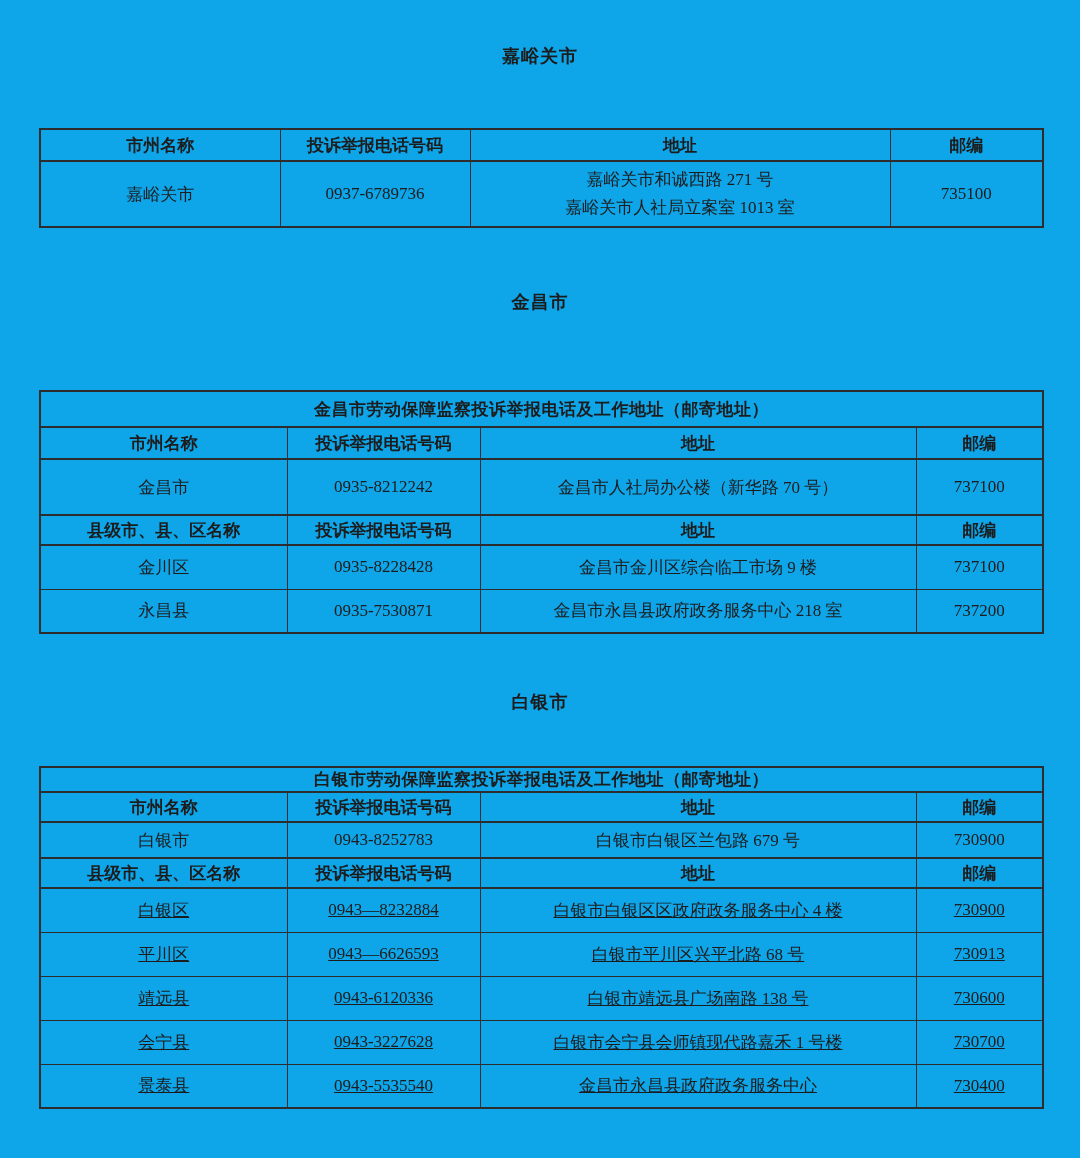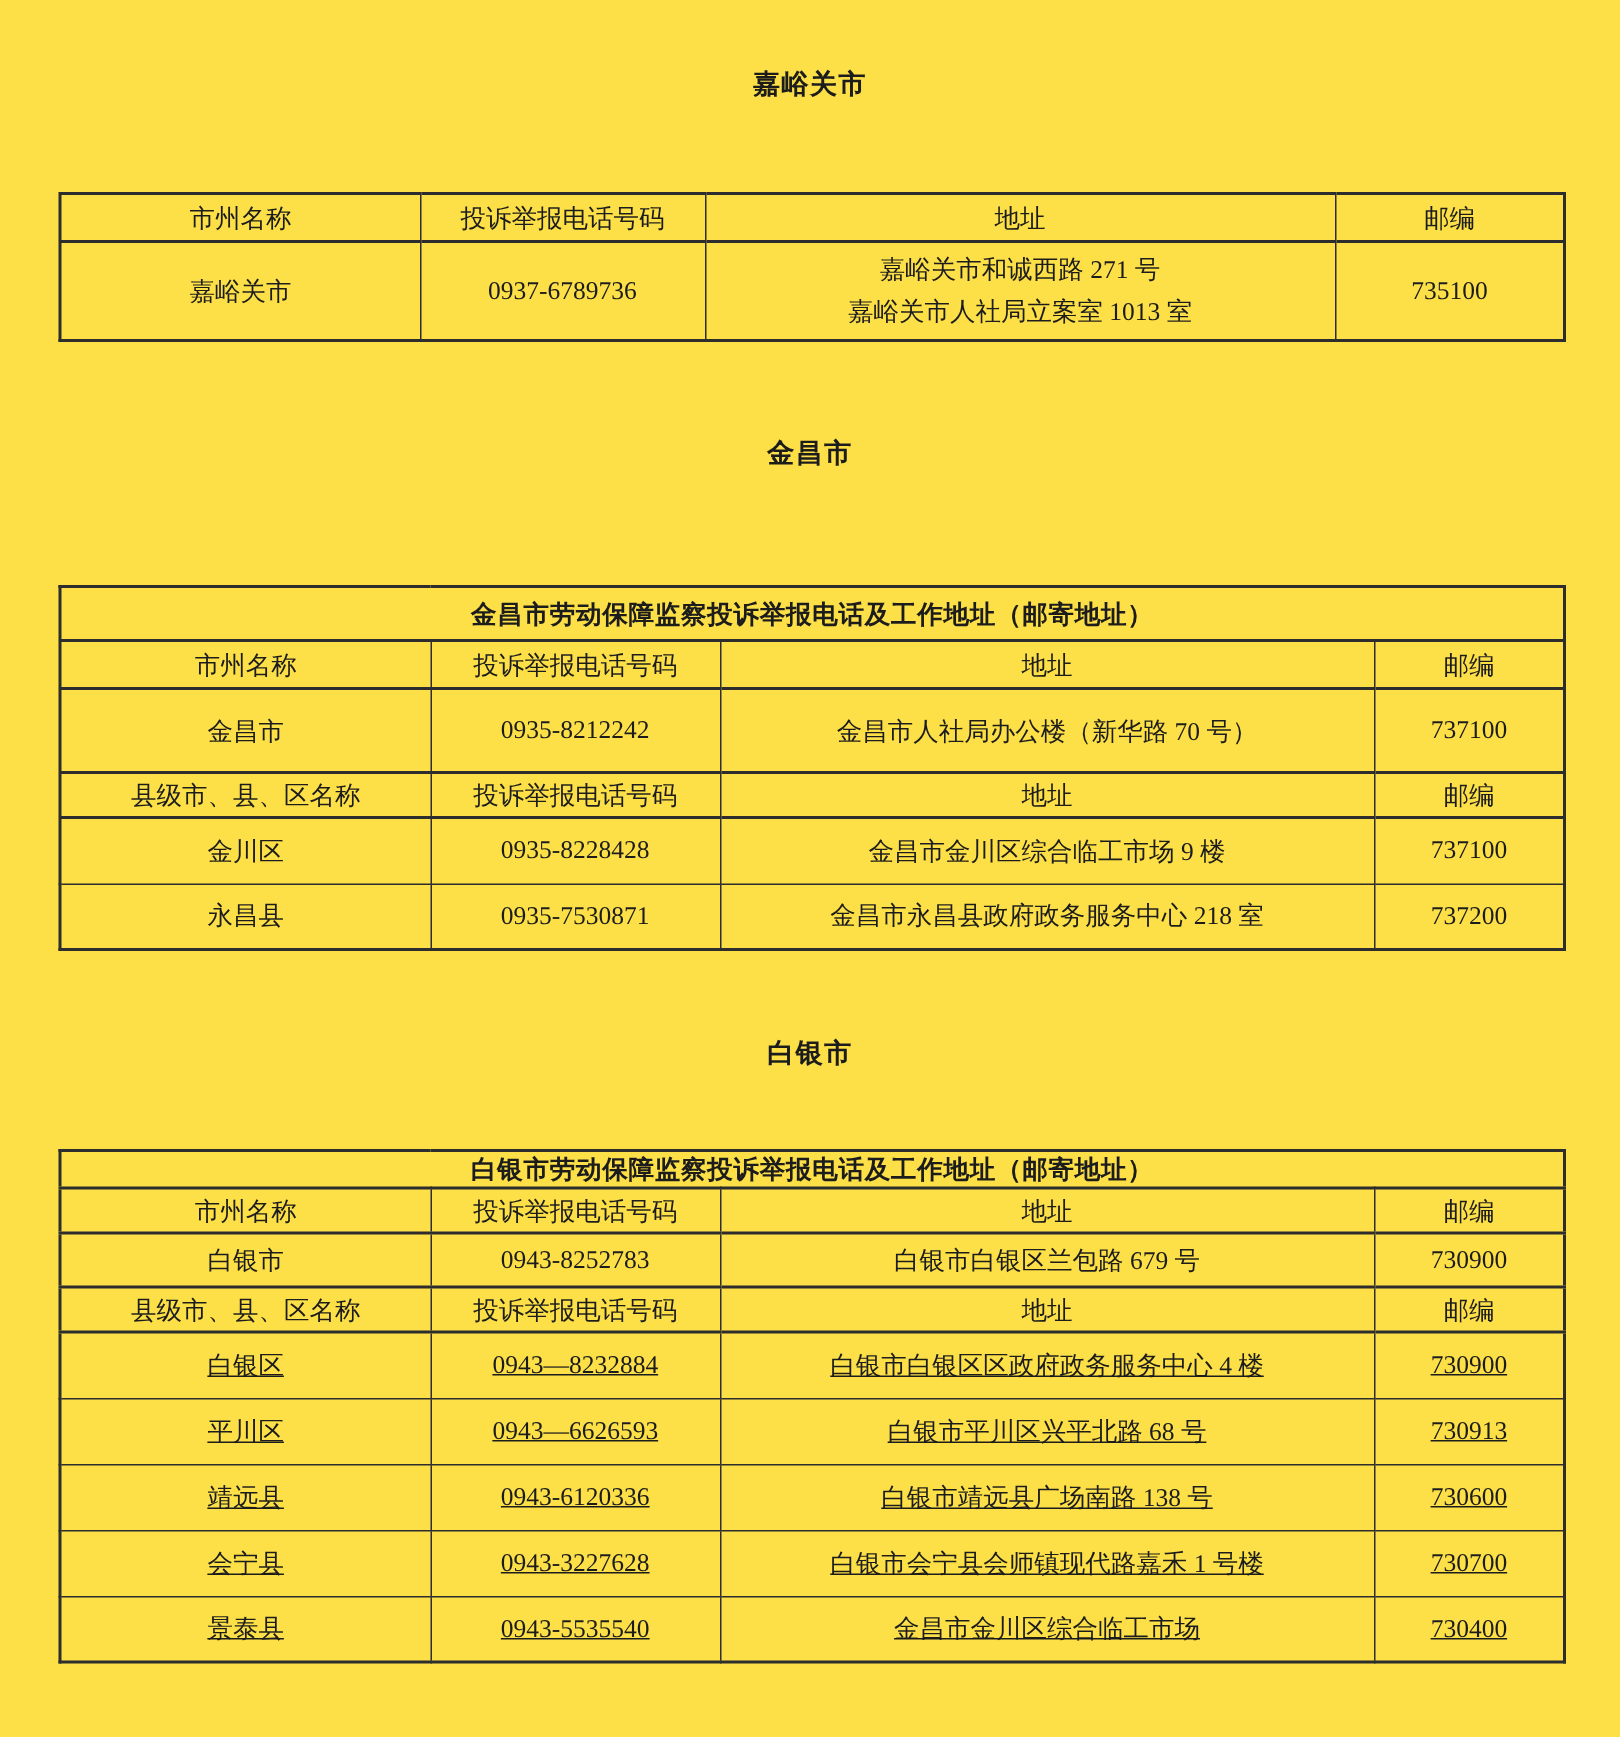--- a/index.html
+++ b/index.html
@@ -1,21 +1,21 @@
 <!DOCTYPE html>
 <html lang="zh"><head>
 <meta charset="utf-8">
 <style>
   html, body { margin: 0; padding: 0; background: #ffffff; }
   .page {
     position: relative;
     width: 1080px;
     height: 1158px;
     box-sizing: border-box;
-    background: #fde047;
+    background: #0ea5e9;
     color: #1c1c1c;
     font-family: "Liberation Serif", "DejaVu Serif", serif;
     overflow: hidden;
     padding-top: 44px;
   }
   .sec-title {
     margin: 0;
     text-align: center;
     font-size: 18px;
     font-weight: 700;
@@ -46,21 +46,21 @@
     padding: 0 4px;
     overflow: hidden;
   }
   .tbl-title-cell {
     font-weight: 700;
     font-family: "Liberation Sans", "DejaVu Sans", sans-serif;
     border-bottom-width: 2px;
     letter-spacing: 0.5px;
   }
   th {
-    font-weight: 400;
+    font-weight: 700;
     font-family: "Liberation Sans", "DejaVu Sans", sans-serif;
     border-top-width: 2px;
     border-bottom-width: 2px;
   }
   td { font-weight: 400; }
   .addr-line { line-height: 28px; }
 
   
   #table-1 .r-title  { height: 38px; }
   #table-1 .r-head   { height: 32px; }
@@ -219,19 +219,19 @@
       </tr>
       <tr class="r-county">
         <td>会宁县</td>
         <td>0943-3227628</td>
         <td>白银市会宁县会师镇现代路嘉禾 1 号楼</td>
         <td>730700</td>
       </tr>
       <tr class="r-county">
         <td>景泰县</td>
         <td>0943-5535540</td>
-        <td>金昌市金川区综合临工市场</td>
+        <td>金昌市永昌县政府政务服务中心</td>
         <td>730400</td>
       </tr>
     </tbody>
   </table>
 
 </div>
 
 </body></html>

